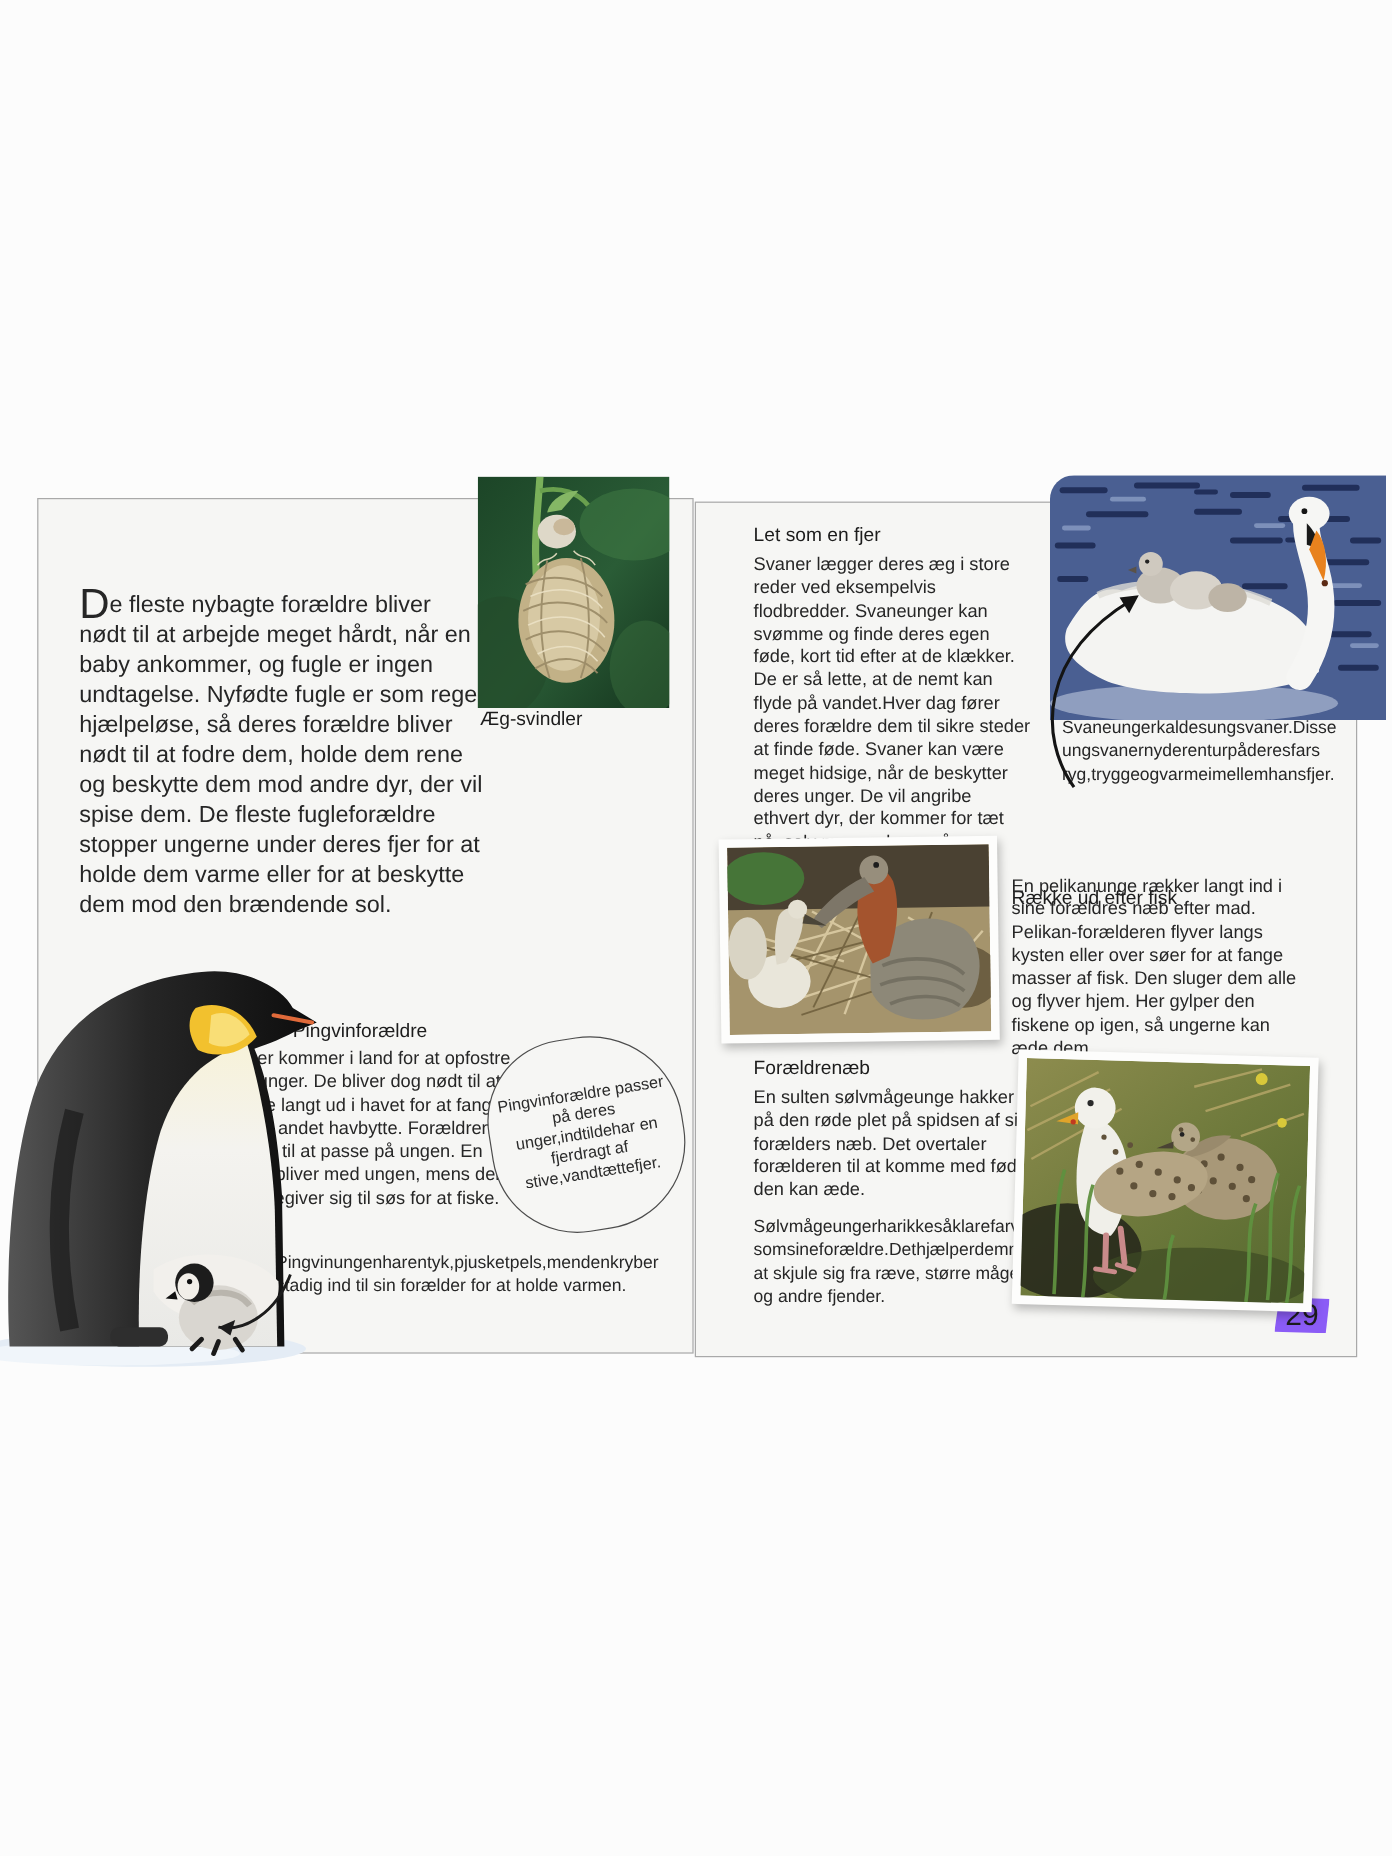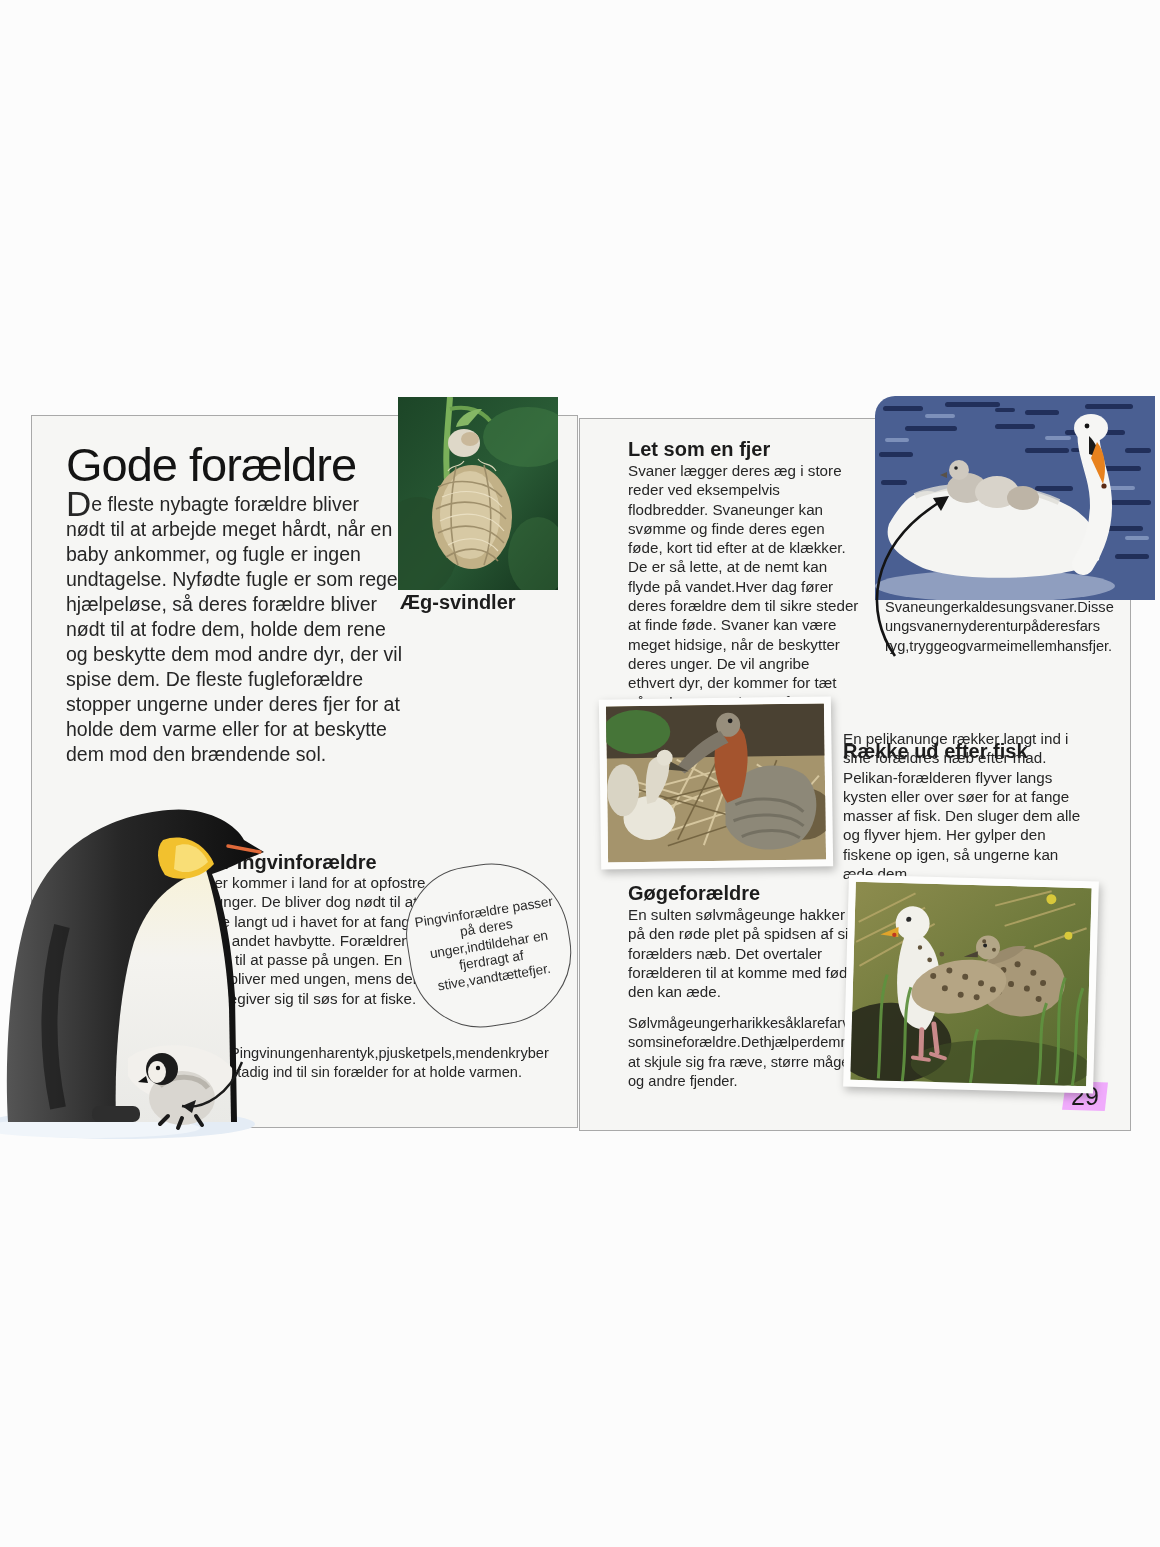--- a/index.html
+++ b/index.html
@@ -3,44 +3,43 @@
 <meta charset="utf-8">
 <style>
   html,body{margin:0;padding:0;}
   body{background:#fcfcfc;font-family:"Liberation Sans","DejaVu Sans",sans-serif;color:#242424;}
   .canvas{position:relative;width:1160px;height:1547px;overflow:hidden;background:#fcfcfc;}
   .page{position:absolute;background:#f6f6f4;border:1px solid #a9a9a9;}
   .abs{position:absolute;}
   .page-title{font-size:47px;font-weight:400;letter-spacing:-1px;color:#141414;}
   .intro{font-size:19.5px;line-height:1.28;color:#262626;}
   .dropcap{font-size:35px;line-height:0;vertical-align:-5px;}
-  .h-section{font-size:20px;font-weight:700;color:#1c1c1c;line-height:1.15;}
+  .h-section{font-size:16px;font-weight:400;color:#1c1c1c;line-height:1.15;}
   .body-sm{font-size:14.8px;line-height:1.27;color:#262626;}
   .body-md{font-size:15.2px;line-height:1.27;color:#262626;}
   .caption{font-size:14.6px;line-height:1.32;color:#262626;}
   .photo{position:absolute;overflow:hidden;}
   .polaroid{background:#fdfdfc;padding:7px;box-shadow:2px 4px 8px rgba(0,0,0,0.25);}
   .bubble{border:1.6px solid #4c4c4c;border-radius:42% 48% 45% 44%;
           display:flex;align-items:center;justify-content:center;text-align:center;
           font-size:13.6px;line-height:1.22;color:#2a2a2a;background:#f6f6f4;
           transform:rotate(-9deg);padding:10px;}
-  .badge{background:#f0abfc;clip-path:polygon(9% 0,100% 5%,93% 100%,0 96%);
+  .badge{background:#8b5cf6;clip-path:polygon(9% 0,100% 5%,93% 100%,0 96%);
          display:flex;align-items:center;justify-content:center;
          font-size:25px;color:#1c1c1c;}
   svg{display:block;}
 </style>
 </head>
 <body>
 
 <div class="canvas">
 
   <div class="page" style="left:31px;top:415px;width:545px;height:711px;"></div>
   <div class="page" style="left:579px;top:418px;width:550px;height:711px;"></div>
 
-  <div class="abs page-title" style="left:66px;top:437px;">Gode forældre</div>
 
   <p class="abs intro" style="left:66px;top:492px;width:336px;margin:0;"><span class="dropcap">D</span><span>e fleste nybagte forældre bliver nødt til at arbejde meget hårdt, når en baby ankommer, og fugle er ingen undtagelse. Nyfødte fugle er som regel hjælpeløse, så deres forældre bliver nødt til at fodre dem, holde dem rene og beskytte dem mod andre dyr, der vil spise dem. De fleste fugleforældre stopper ungerne under deres fjer for at holde dem varme eller for at beskytte dem mod den brændende sol.</span></p>
 
   <div class="photo" style="left:398px;top:397px;width:160px;height:193px;">
     <svg width="160" height="193" viewBox="0 0 160 193">
       <defs>
         <linearGradient id="ng" x1="0" y1="0" x2="1" y2="1">
           <stop offset="0" stop-color="#1c4527"></stop>
             <stop offset="0.55" stop-color="#2a5c36"></stop>
             <stop offset="1" stop-color="#14331d"></stop>
@@ -239,21 +238,21 @@
         <circle cx="58" cy="52" r="8" fill="#e4e0d2"></circle>
         <path d="M64,56 L 82,66 L 62,64 Z" fill="#4b4538"></path>
         <ellipse cx="16" cy="84" rx="16" ry="26" fill="#d9d4c4"></ellipse>
       </g>
     </svg>
   </div>
 
   <div class="abs h-section" style="left:843px;top:706px;margin-top:34px;">Række ud efter fisk</div>
   <div class="abs body-md" style="left:843px;top:729px;width:240px;">En pelikanunge rækker langt ind i sine forældres næb efter mad. Pelikan-forælderen flyver langs kysten eller over søer for at fange masser af fisk. Den sluger dem alle og flyver hjem. Her gylper den fiskene op igen, så ungerne kan æde dem.</div>
 
-  <div class="abs h-section" style="left:628px;top:882px;">Gøgeforældre</div>
+  <div class="abs h-section" style="left:628px;top:882px;">Forældrenæb</div>
   <div class="abs body-md" style="left:628px;top:905px;width:234px;">En sulten sølvmågeunge hakker på den røde plet på spidsen af sin forælders næb. Det overtaler forælderen til at komme med føde, den kan æde.</div>
   <div class="abs caption" style="left:628px;top:1014px;width:242px;">Sølvmågeungerharikkesåklarefarver somsineforældre.Dethjælperdemmed at skjule sig fra ræve, større måger og andre fjender.</div>
 
   <div class="abs badge" style="left:1062px;top:1081px;width:46px;height:30px;z-index:1;">
     <span>29</span>
   </div>
 
   <div class="abs polaroid" style="left:846px;top:878px;width:236px;height:198px;transform:rotate(1.6deg);z-index:2;">
     <svg width="236" height="198" viewBox="0 0 236 198">
       <defs>

